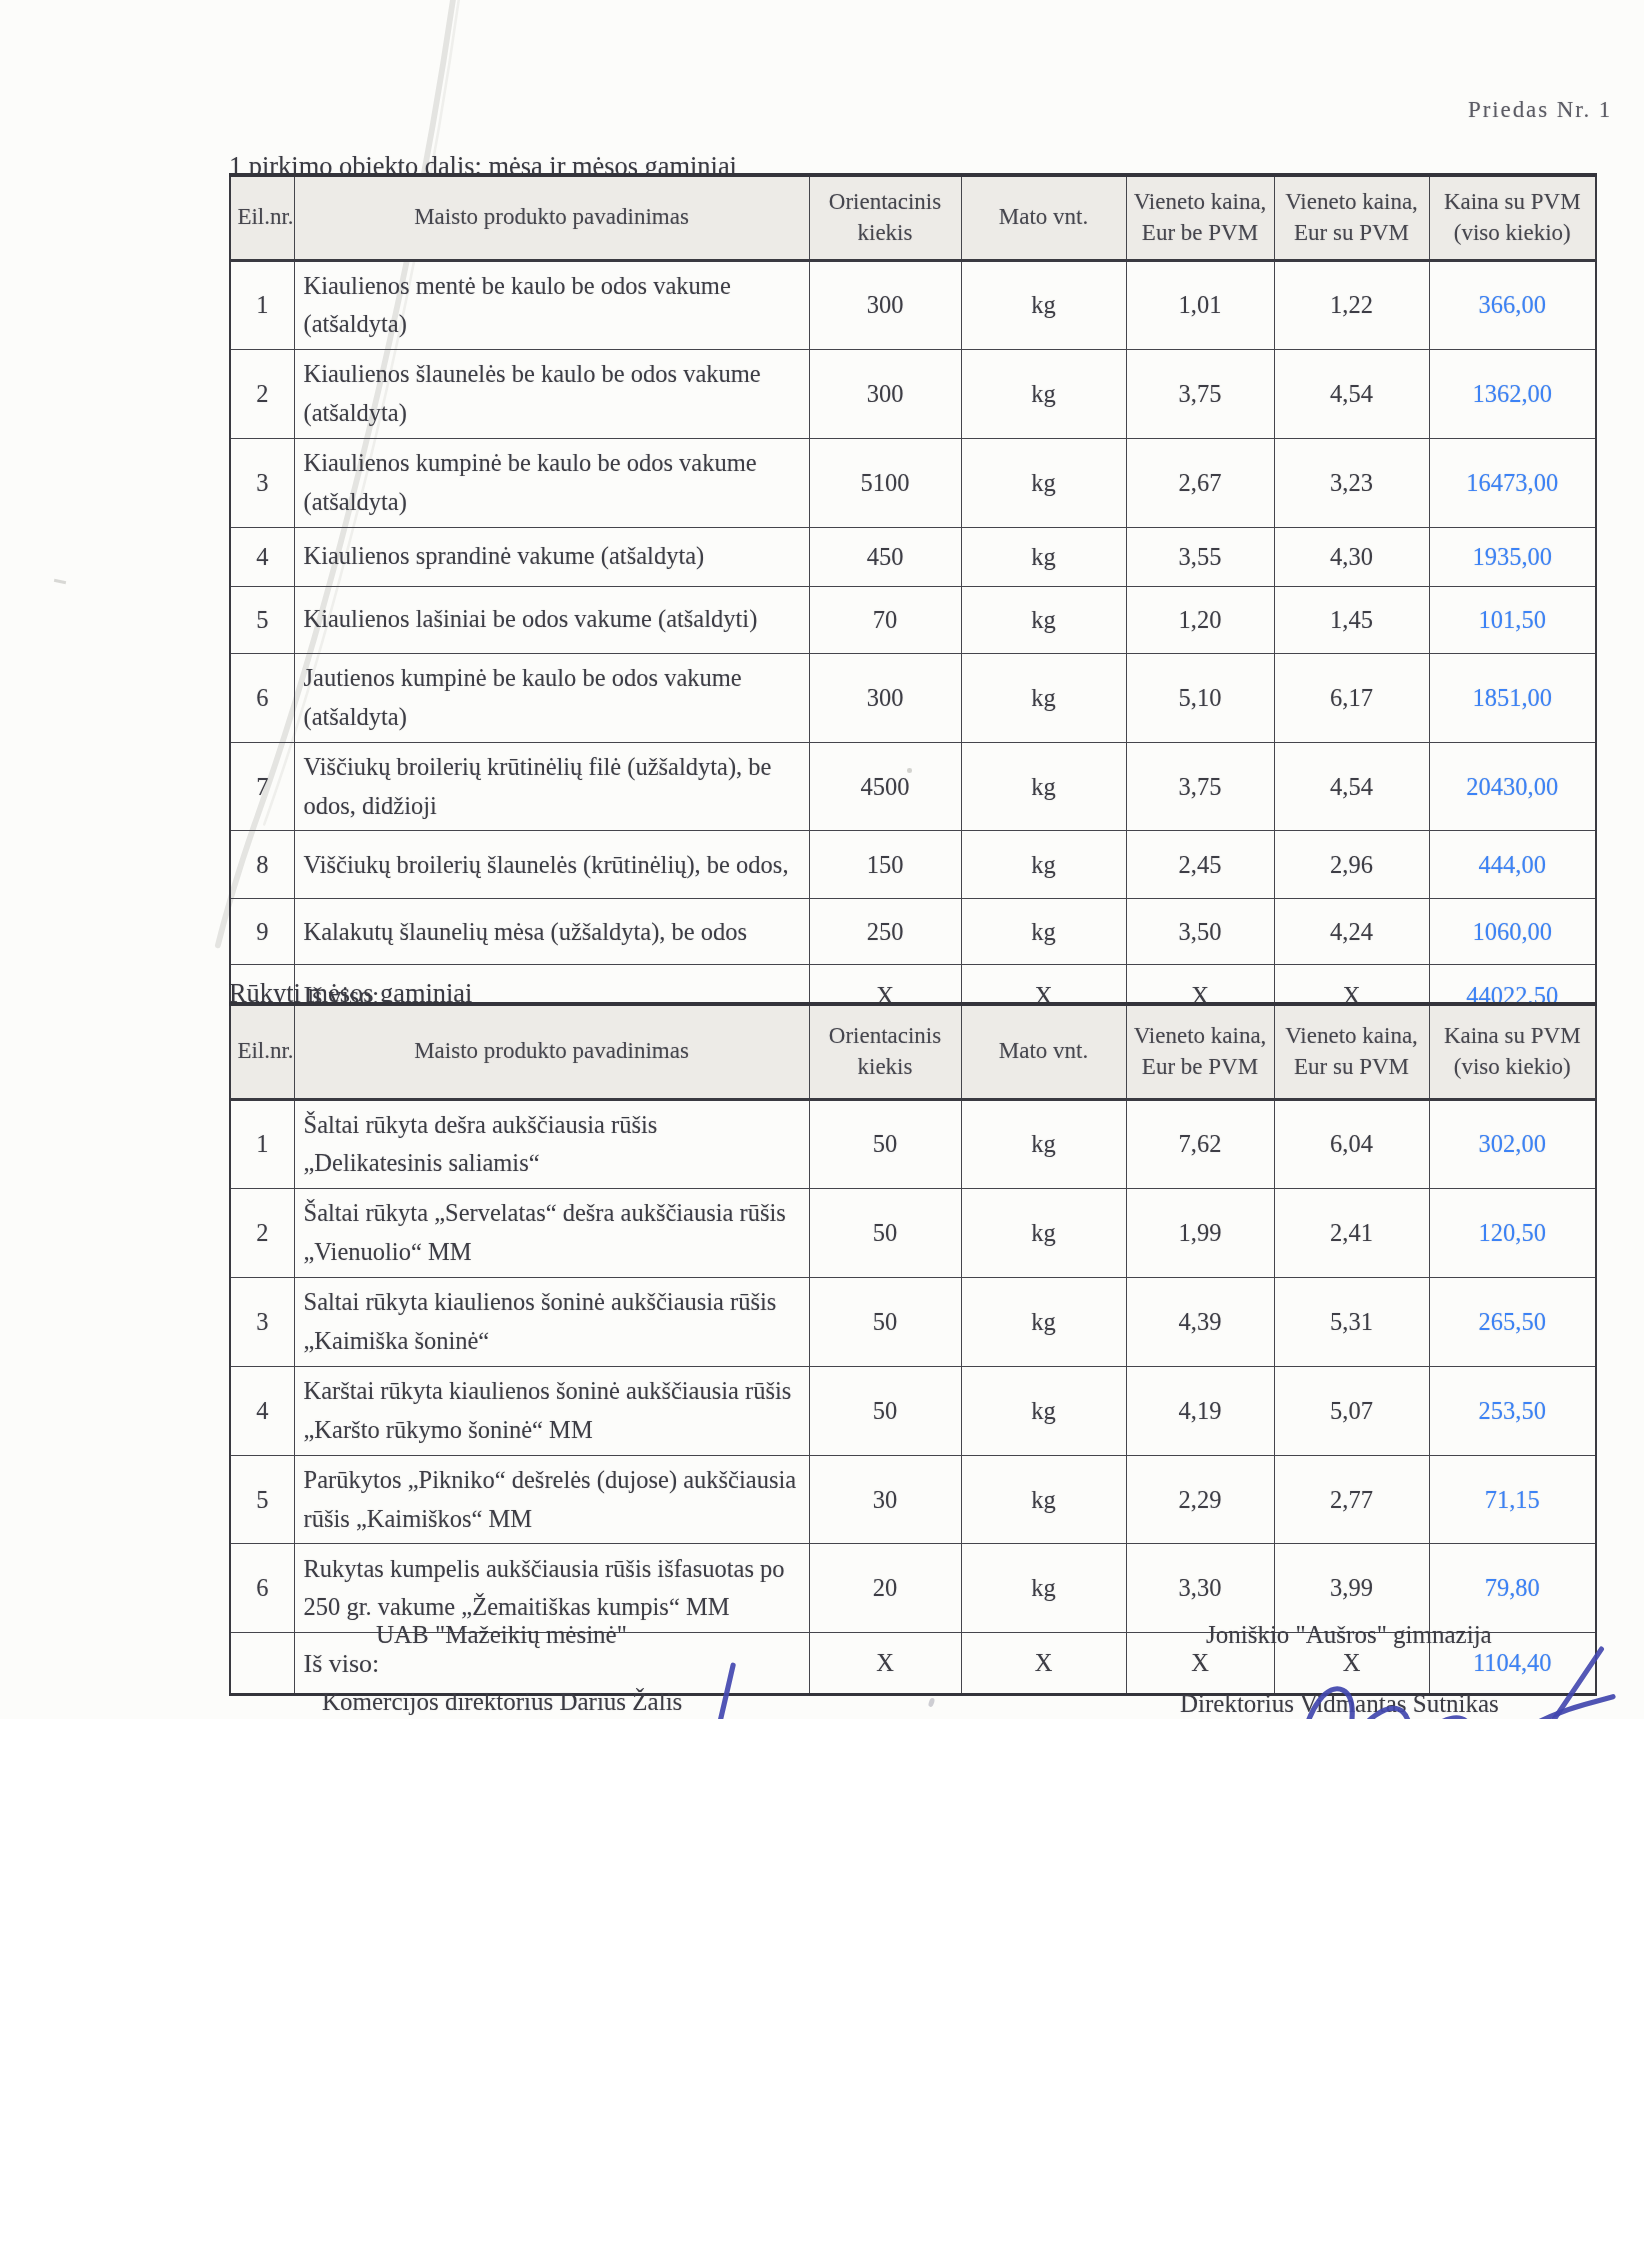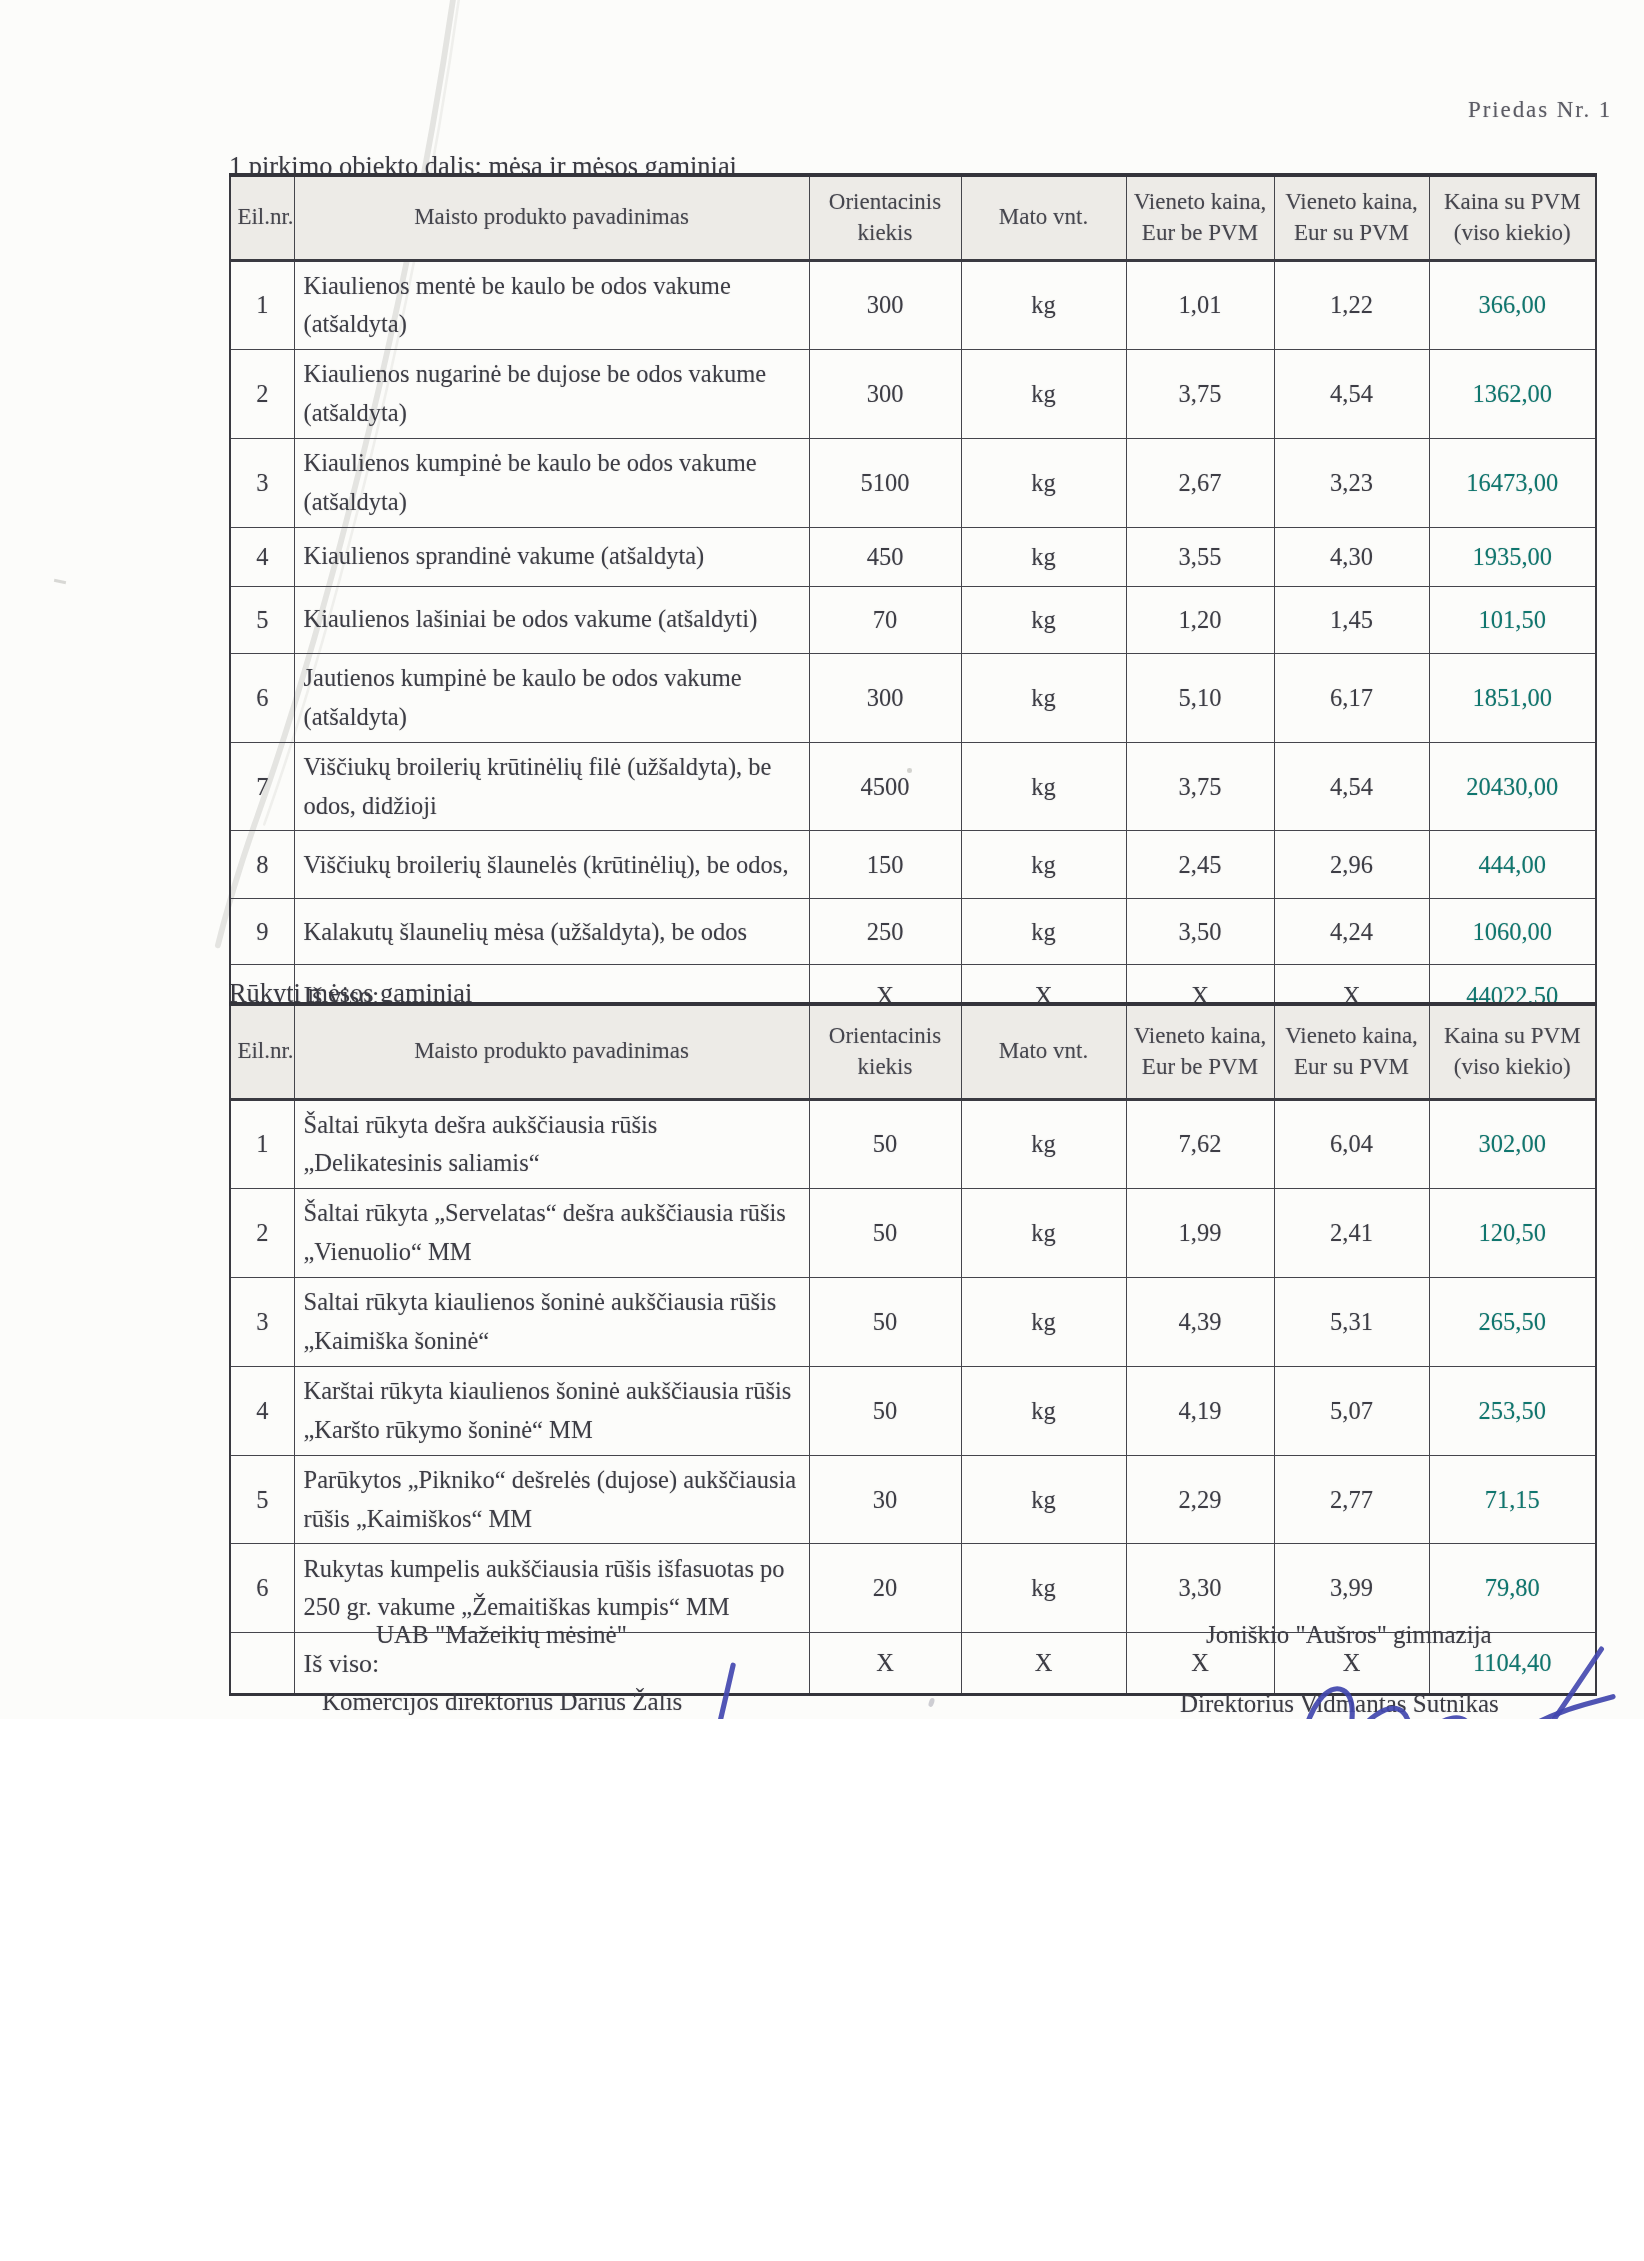--- a/index.html
+++ b/index.html
@@ -33,21 +33,21 @@
     background-size:3.9px 3.9px;
     font-weight:normal; font-size:23px; line-height:1.34;
     text-align:center; vertical-align:middle; padding:3.9px 6.4px;
     border-bottom:3.9px solid #3a3a41; color:#46464e;
   }
   td {
     font-size:24.5px; text-align:center; vertical-align:middle;
     padding:2.6px 7.7px; color:#3d3d45;
   }
   td.c-name { text-align:left; line-height:1.58; padding:5.2px 6.4px 5.2px 9px; }
-  td:last-child { color:#0f766e;border-radius:26px; }
+  td:last-child { color:#3b82f6;border-radius:26px; }
   td.c-total-label { font-size:26px; }
 
   #table1 thead tr { height:85px; }
   #table1 tbody tr:nth-child(1) { height:72px; }
   #table1 tbody tr:nth-child(2) { height:72px; }
   #table1 tbody tr:nth-child(3) { height:58px; }
   #table1 tbody tr:nth-child(4) { height:59px; }
   #table1 tbody tr:nth-child(5) { height:67px; }
   #table1 tbody tr:nth-child(6) { height:72px; }
   #table1 tbody tr:nth-child(7) { height:68px; }
@@ -124,21 +124,21 @@
           <td class="c-nr">1</td>
           <td class="c-name">Kiaulienos mentė be kaulo be odos vakume (atšaldyta)</td>
           <td class="c-num">300</td>
           <td class="c-num">kg</td>
           <td class="c-num">1,01</td>
           <td class="c-num">1,22</td>
           <td class="c-num">366,00</td>
         </tr>
         <tr>
           <td class="c-nr">2</td>
-          <td class="c-name">Kiaulienos nugarinė be dujose be odos vakume (atšaldyta)</td>
+          <td class="c-name">Kiaulienos šlaunelės be kaulo be odos vakume (atšaldyta)</td>
           <td class="c-num">300</td>
           <td class="c-num">kg</td>
           <td class="c-num">3,75</td>
           <td class="c-num">4,54</td>
           <td class="c-num">1362,00</td>
         </tr>
         <tr>
           <td class="c-nr">3</td>
           <td class="c-name">Kiaulienos kumpinė be kaulo be odos vakume (atšaldyta)</td>
           <td class="c-num">5100</td>

